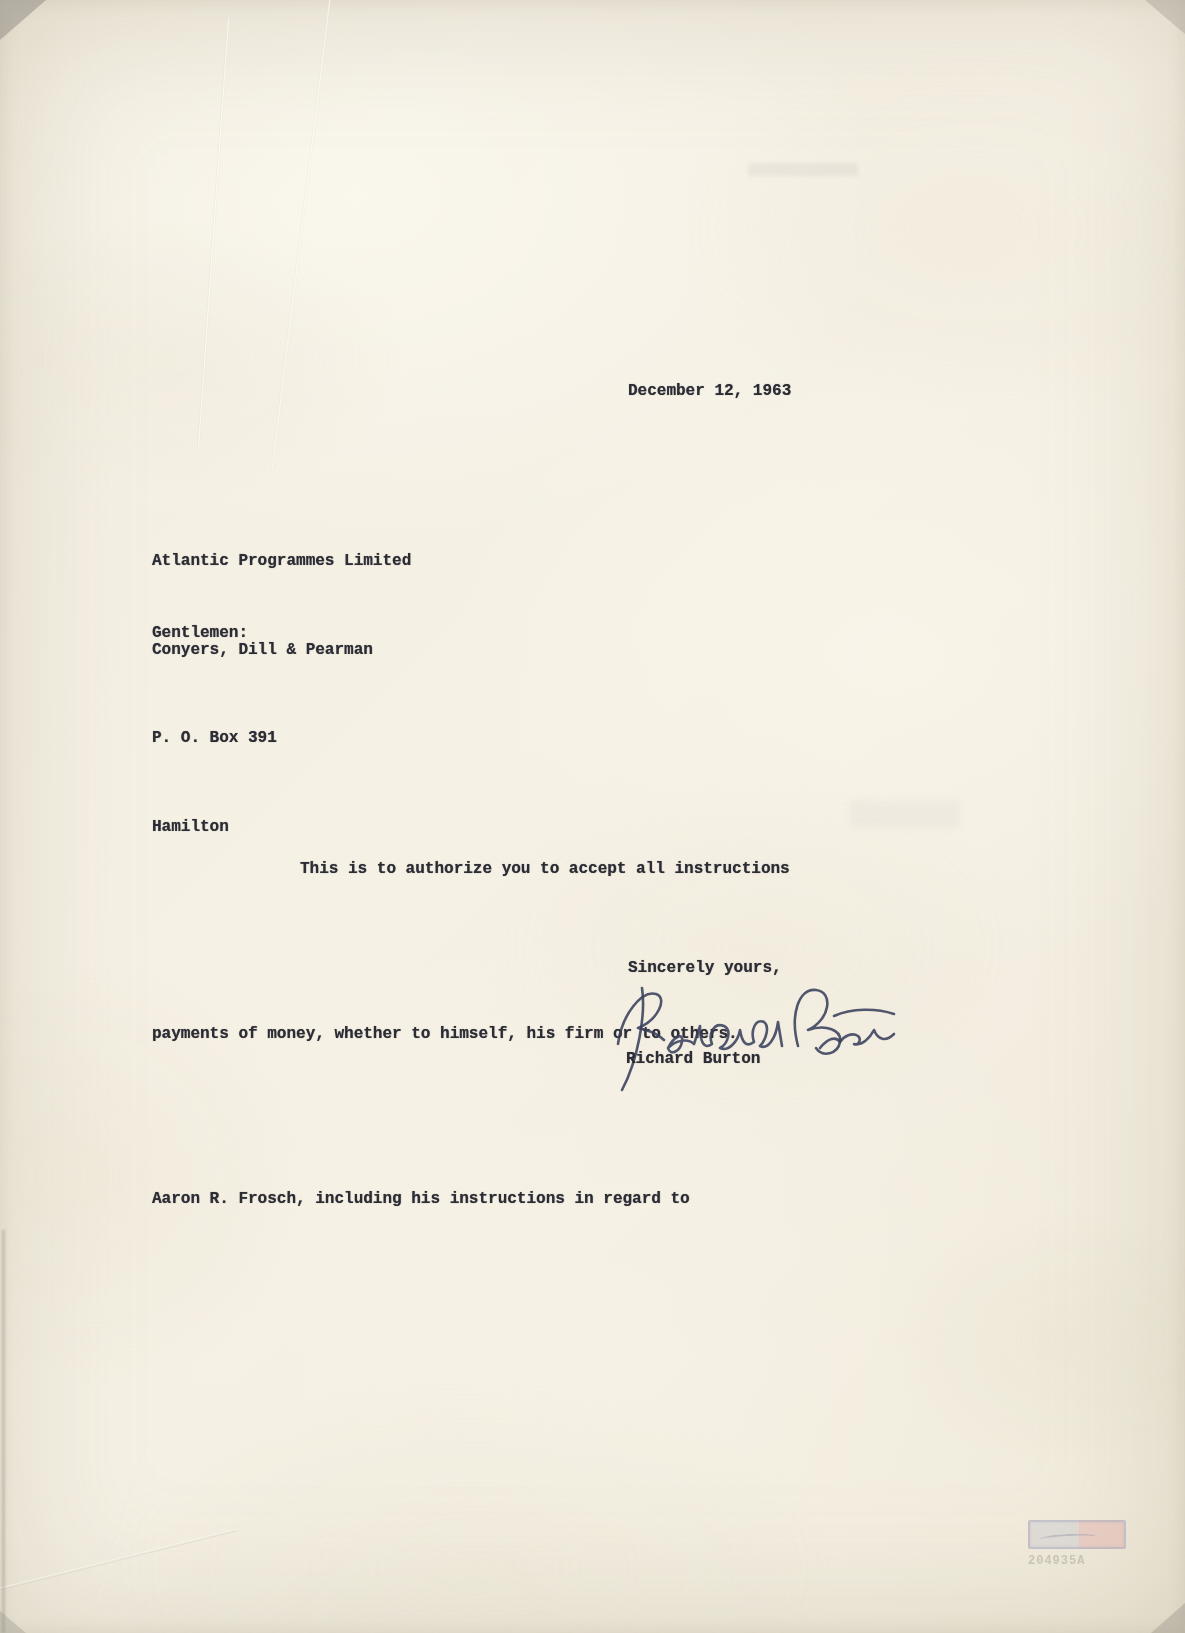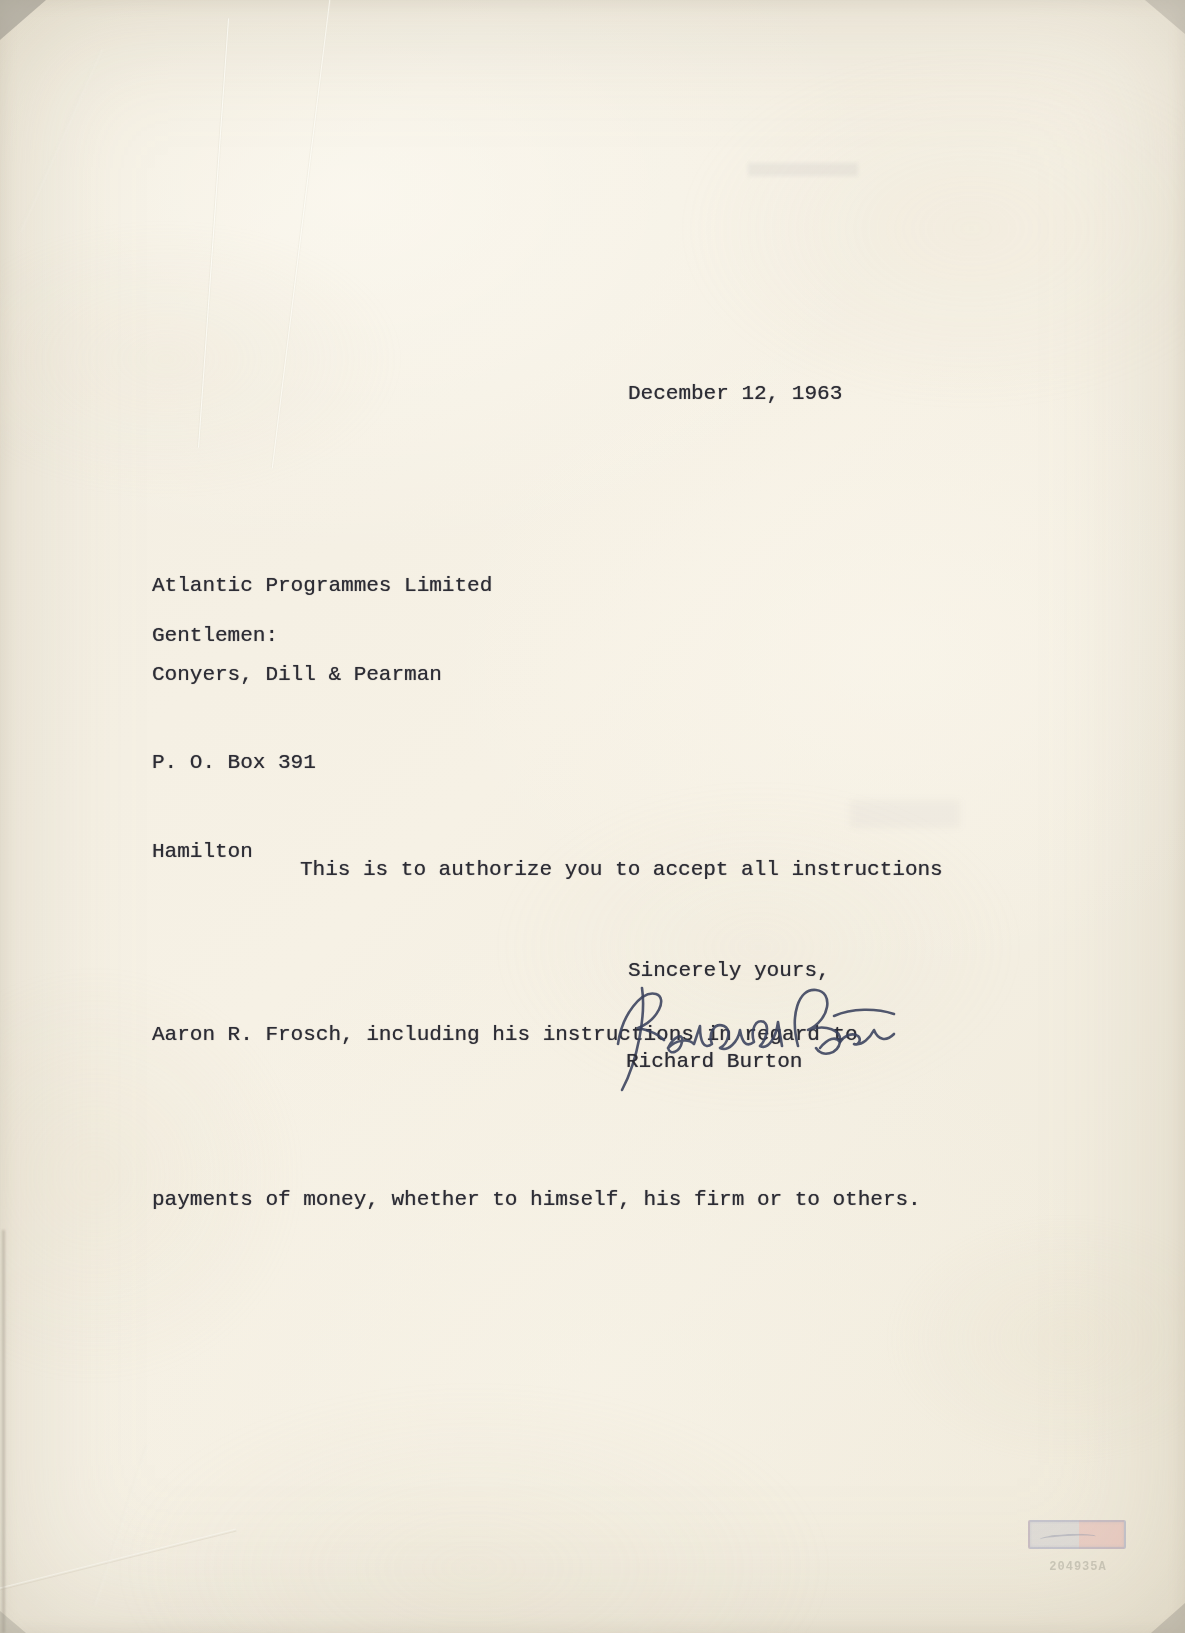--- a/index.html
+++ b/index.html
@@ -45,46 +45,46 @@
   .corner{position:absolute;width:0;height:0;pointer-events:none;}
   .corner-tl{left:0;top:0;border-left:46px solid rgba(148,144,134,.55);border-bottom:40px solid transparent;}
   .corner-tr{right:0;top:0;border-right:40px solid rgba(160,156,146,.40);border-bottom:34px solid transparent;}
   .corner-bl{left:0;bottom:0;border-left:26px solid rgba(150,146,136,.35);border-top:22px solid transparent;}
   .corner-br{right:0;bottom:0;border-right:34px solid rgba(150,146,136,.40);border-top:30px solid transparent;}
 
   
   .tw{
     position:absolute;
     color:#2c2c34;
-    font-size:21px;
-    font-weight:400;
+    font-size:16px;
+    font-weight:700;
     letter-spacing:0;
     white-space:pre;
     text-shadow:0 0 1px rgba(44,44,54,.55), 0.4px 0.4px 0 rgba(44,44,54,.25);
   }
   .date{left:628px;top:382px;}
-  .address{left:152px;top:512px;line-height:29.5px;}
+  .address{left:152px;top:488px;line-height:29.5px;}
   .salutation{left:152px;top:624px;}
   .body-block{left:152px;top:732px;width:905px;line-height:55px;}
   .body-block .indent{padding-left:148px;}
   .closing{left:628px;top:959px;}
   .typed-name{left:626px;top:1050px;}
 
   .signature{position:absolute;left:602px;top:978px;width:302px;height:128px;}
   .signature svg{width:100%;height:100%;}
   .sig-stroke{fill:none;stroke:#39415c;stroke-width:2.6;stroke-linecap:round;stroke-linejoin:round;opacity:.88;}
 
   
   .stamp{position:absolute;left:1028px;top:1520px;width:100px;opacity:.55;}
   .stamp-box{width:94px;height:25px;border:2px solid rgba(122,130,175,.55);border-radius:2px;
     background:linear-gradient(to right, rgba(150,158,195,.35) 0 52%, rgba(214,120,128,.45) 52% 100%);
     box-shadow:inset 0 0 3px rgba(120,128,170,.4);filter:blur(.5px);position:relative;}
   .stamp-scribble{position:absolute;left:10px;top:12px;width:56px;height:6px;border-top:2px solid rgba(90,100,140,.5);
     border-radius:60%;transform:rotate(-3deg);}
-  .stamp-number{margin-top:11px;text-align:center;font-size:12px;font-weight:700;
+  .stamp-number{margin-top:5px;font-size:12px;font-weight:700;
     color:rgba(150,148,135,.75);letter-spacing:1px;filter:blur(.4px);}
 </style>
 </head>
 <body>
 
 <div class="scan">
 
   <div class="mottle"></div>
   <div class="crease crease-a"></div>
   <div class="crease crease-b"></div>
@@ -105,22 +105,22 @@
     <div>Atlantic Programmes Limited</div>
     <div>Conyers, Dill &amp; Pearman</div>
     <div>P. O. Box 391</div>
     <div>Hamilton</div>
   </div>
 
   <div class="tw salutation">Gentlemen:</div>
 
   <div class="tw body-block">
     <div class="indent">This is to authorize you to accept all instructions</div>
+    <div>payments of money, whether to himself, his firm or to others.</div>
     <div>Aaron R. Frosch, including his instructions in regard to</div>
-    <div>payments of money, whether to himself, his firm or to others.</div>
   </div>
 
   <div class="tw closing">Sincerely yours,</div>
 
   <div class="signature" role="img" aria-label="Richard Burton signature">
     <svg viewBox="0 0 302 128" xmlns="http://www.w3.org/2000/svg">
 
       <path class="sig-stroke" d="M16,66 C20,36 40,12 54,16 C66,20 56,42 36,50 C46,52 56,56 62,62"></path>
       <path class="sig-stroke" d="M40,10 C44,36 36,82 20,112"></path>
 

